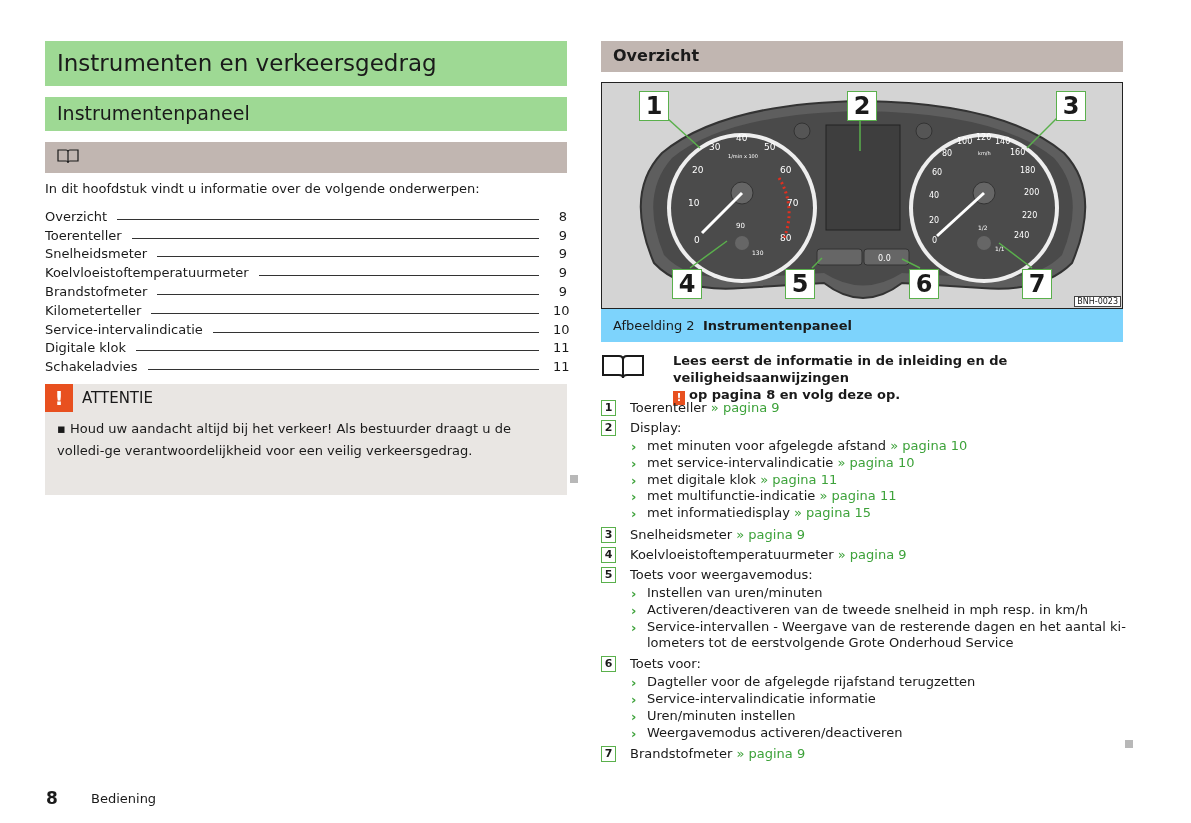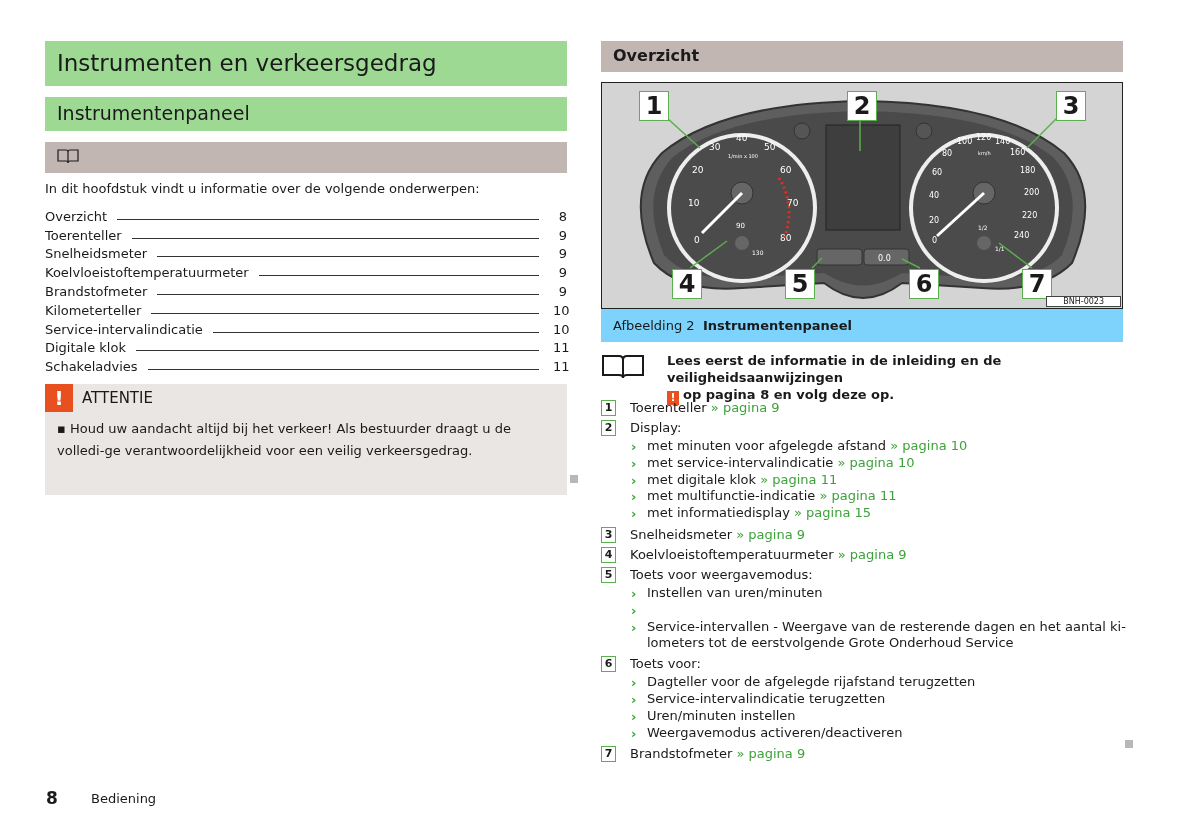--- a/index.html
+++ b/index.html
@@ -20,21 +20,21 @@
   .attn { left:45px; top:384px; width:522px; height:111px; background:#e9e6e3; box-sizing:border-box; }
   .attn-head { display:flex; align-items:center; height:28px; }
   .attn-bang { width:28px; height:28px; background:#e8501f; color:#fff; font-weight:bold; font-size:20px; display:flex; align-items:center; justify-content:center; }
   .attn-title { font-weight:normal; font-size:15px; margin-left:9px; }
   .attn-body { padding:6px 12px 0 12px; font-size:13px; line-height:22px; }
   .end-mark { width:8px; height:8px; background:#b8b8b8; }
   .ovz { left:601px; top:41px; width:522px; height:31px; font-size:16px; font-weight:bold; padding:5px 12px; }
   .fig { left:601px; top:82px; width:522px; height:227px; border:1px solid #222; box-sizing:border-box; background:#d4d4d4; overflow:hidden; }
   .caption { left:601px; top:309px; width:522px; height:33px; background:#7dd3fc; box-sizing:border-box; padding:9px 12px; font-size:13px; }
   .caption b { font-weight:bold; }
-  .note { left:601px; top:352px; width:522px; display:flex; gap:22px; }
+  .note { left:601px; top:352px; width:522px; display:flex; gap:28px; }
   .note-text { font-weight:bold; font-size:13px; line-height:17px; }
   .mini-bang { display:inline-block; width:12px; height:14px; background:#e8501f; color:#fff; font-size:11px; text-align:center; line-height:14px; margin-right:4px; vertical-align:-2px; }
   .items { left:601px; top:399px; width:530px; font-size:13px; }
   .item { display:flex; line-height:17px; margin-bottom:3px; }
   .num { width:13px; height:14px; border:1px solid #5ab04c; font-size:11px; font-weight:bold; text-align:center; line-height:14px; margin-right:14px; margin-top:1px; flex:none; }
   .sub { display:flex; line-height:16.8px; padding-left:30px; }
   .chev { color:#3da23a; font-weight:bold; width:16px; flex:none; }
   .link { color:#3da23a; }
   .footer-num { left:46px; top:788px; font-size:17px; font-weight:bold; }
   .footer-lbl { left:91px; top:791px; font-size:13px; font-weight:normal; }
@@ -184,21 +184,21 @@
       <line x1="430" y1="185" x2="397" y2="160"></line>
     </g>
   </svg>
   <div class="callout" style="left:37px;top:8px;">1</div>
   <div class="callout" style="left:245px;top:8px;">2</div>
   <div class="callout" style="left:454px;top:8px;">3</div>
   <div class="callout" style="left:70px;top:186px;">4</div>
   <div class="callout" style="left:183px;top:186px;">5</div>
   <div class="callout" style="left:307px;top:186px;">6</div>
   <div class="callout" style="left:420px;top:186px;">7</div>
-  <div style="position:absolute;right:1px;bottom:1px;background:#fff;border:1px solid #444;font-size:8px;padding:0 16px;font-family:'DejaVu Sans',sans-serif;">BNH-0023</div>
+  <div style="position:absolute;right:1px;bottom:1px;background:#fff;border:1px solid #444;font-size:8px;padding:0 2px;font-family:'DejaVu Sans',sans-serif;">BNH-0023</div>
 </div>
 
 <div class="abs caption">
   <span>Afbeelding 2</span>&nbsp;
   <b>Instrumentenpaneel</b>
 </div>
 
 <div class="abs note">
   <span>
     <svg width="44" height="28" viewBox="0 0 44 28">
@@ -251,36 +251,37 @@
     <div class="item">
       <span class="num">5</span>
       <span><span>Toets voor weergavemodus:</span> <span class="link"></span></span>
     </div>
     <div class="sub">
       <span class="chev">›</span>
       <span style="margin-top:-1px"><span>Instellen van uren/minuten</span> <span class="link"></span></span>
     </div>
     <div class="sub">
       <span class="chev">›</span>
+      <span style="margin-top:-1px"><span>Activeren/deactiveren van de tweede snelheid in mph resp. in km/h</span> <span class="link"></span></span>
     </div>
     <div class="sub" style="margin-bottom: 3px;">
       <span class="chev">›</span>
       <span style="margin-top:-1px"><span>Service-intervallen - Weergave van de resterende dagen en het aantal ki-lometers tot de eerstvolgende Grote Onderhoud Service</span> <span class="link"></span></span>
     </div>
     <div class="item">
       <span class="num">6</span>
       <span><span>Toets voor:</span> <span class="link"></span></span>
     </div>
     <div class="sub">
       <span class="chev">›</span>
       <span style="margin-top:-1px"><span>Dagteller voor de afgelegde rijafstand terugzetten</span> <span class="link"></span></span>
     </div>
     <div class="sub">
       <span class="chev">›</span>
-      <span style="margin-top:-1px"><span>Service-intervalindicatie terugzetten</span> <span class="link"></span></span>
+      <span style="margin-top:-1px"><span>Service-intervalindicatie informatie</span> <span class="link"></span></span>
     </div>
     <div class="sub">
       <span class="chev">›</span>
       <span style="margin-top:-1px"><span>Uren/minuten instellen</span> <span class="link"></span></span>
     </div>
     <div class="sub" style="margin-bottom: 3px;">
       <span class="chev">›</span>
       <span style="margin-top:-1px"><span>Weergavemodus activeren/deactiveren</span> <span class="link"></span></span>
     </div>
     <div class="item">

